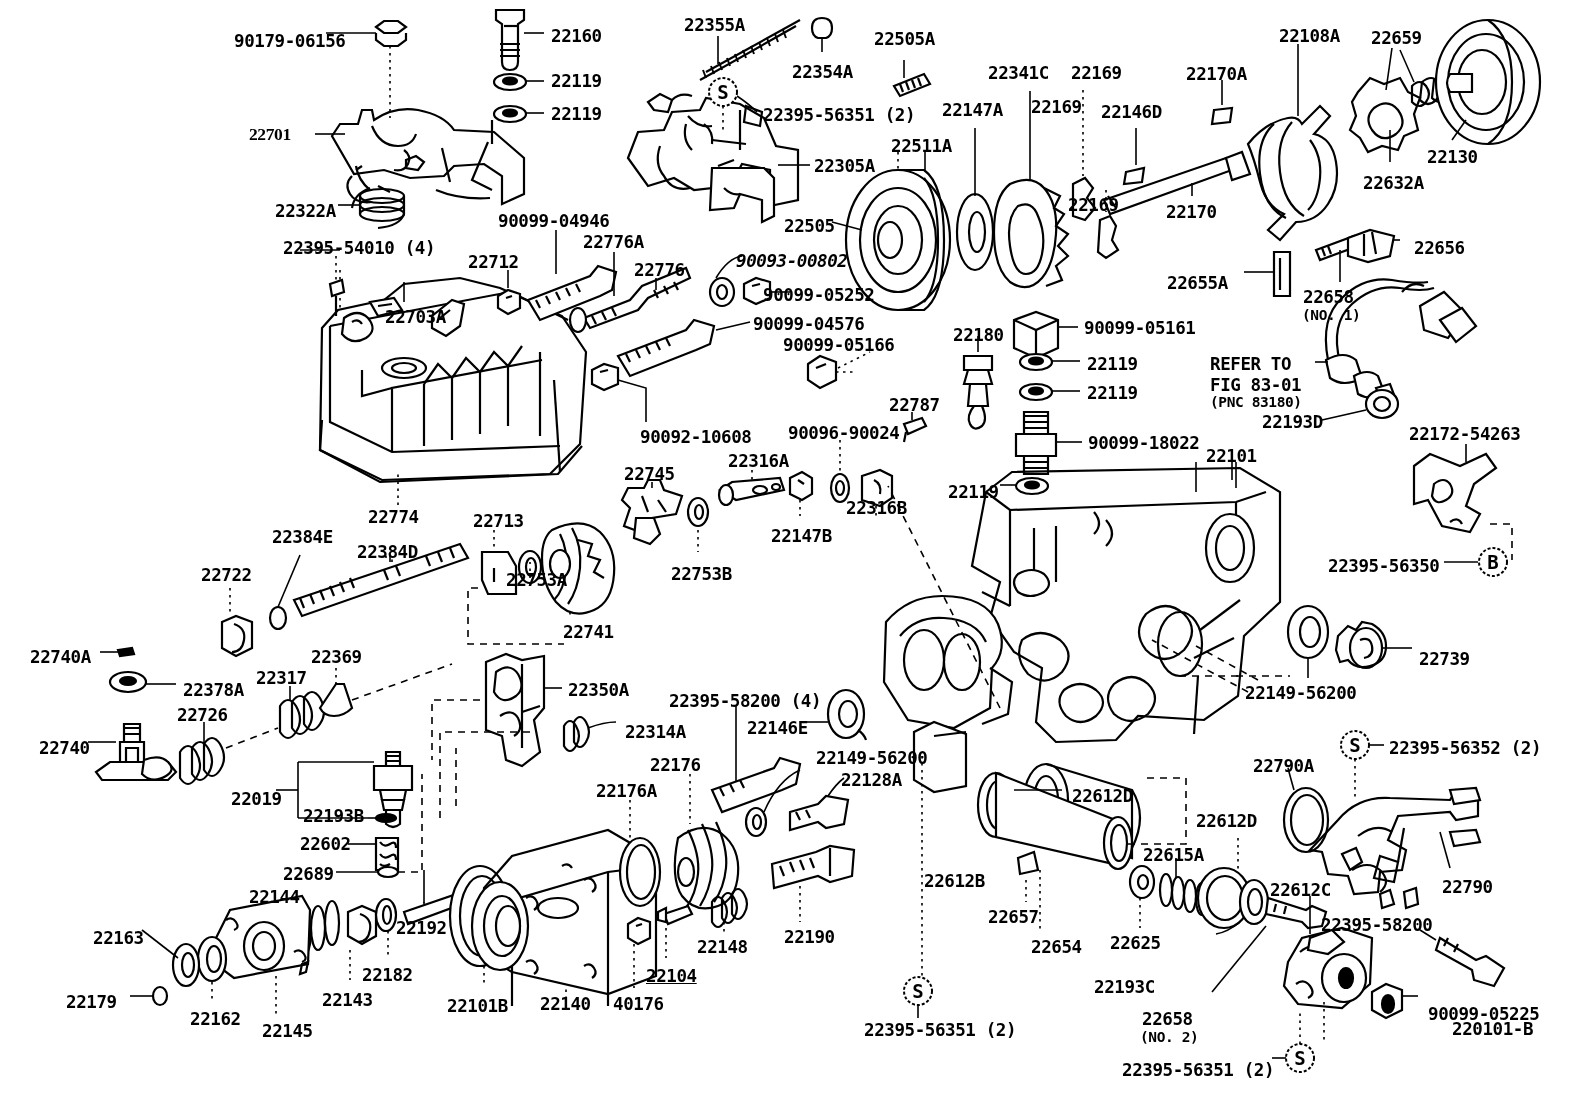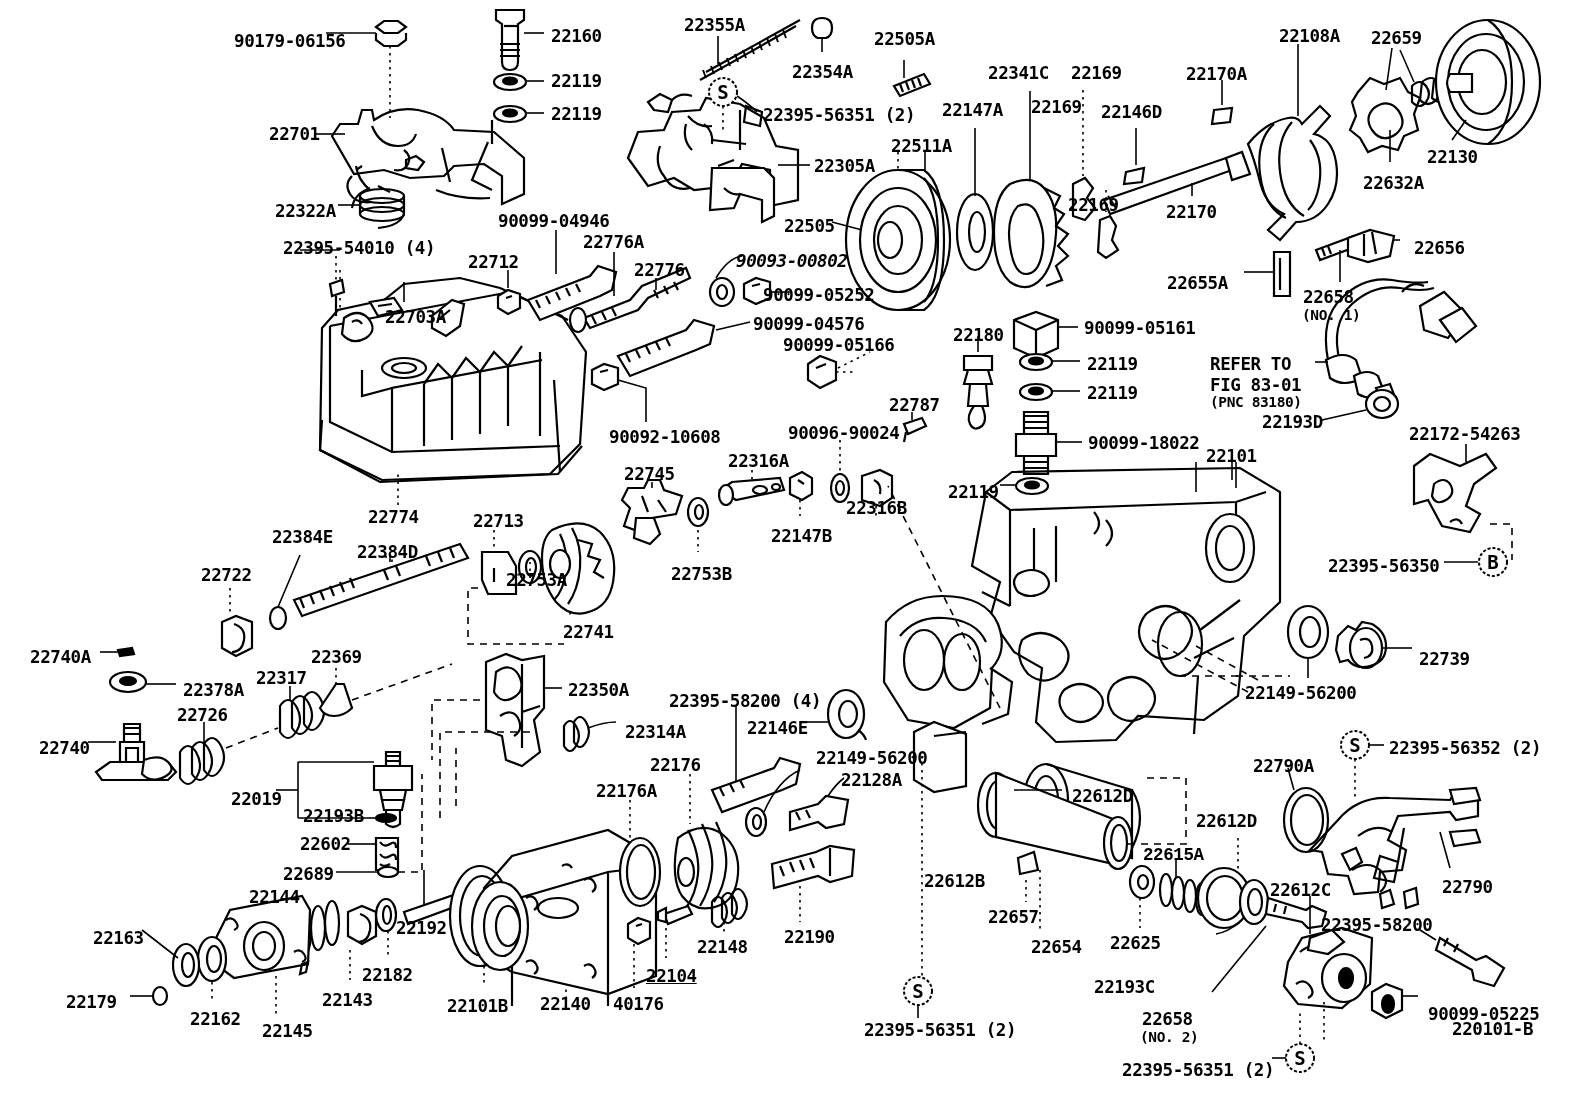--- a/index.html
+++ b/index.html
@@ -832,21 +832,21 @@
       <div class="lbl" style="left: 792px; top: 63px;">22354A</div>
       <div class="lbl" style="left: 988px; top: 64px;">22341C</div>
       <div class="lbl" style="left: 1071px; top: 64px;">22169</div>
       <div class="lbl" style="left: 1186px; top: 65px;">22170A</div>
       <div class="lbl" style="left: 551px; top: 105px;">22119</div>
       <div class="lbl" style="left: 942px; top: 101px;">22147A</div>
       <div class="lbl" style="left: 1031px; top: 98px;">22169</div>
       <div class="lbl" style="left: 1101px; top: 103px;">22146D</div>
       <div class="lbl" style="left: 763px; top: 106px;">22395-56351 (2)</div>
       <div class="lbl" style="left: 1427px; top: 148px;">22130</div>
-      <div class="lbl" style="left: 269px; top: 125px;">22701</div>
+      <div class="lbl" style="left: 249px; top: 125px; font-family: Liberation Serif, serif;">22701</div>
       <div class="lbl" style="left: 814px; top: 157px;">22305A</div>
       <div class="lbl" style="left: 891px; top: 137px;">22511A</div>
       <div class="lbl" style="left: 1363px; top: 174px;">22632A</div>
       <div class="lbl" style="left: 1166px; top: 203px;">22170</div>
       <div class="lbl" style="left: 1068px; top: 196px;">22169</div>
       <div class="lbl" style="left: 275px; top: 202px;">22322A</div>
       <div class="lbl" style="left: 498px; top: 212px;">90099-04946</div>
       <div class="lbl" style="left: 784px; top: 217px;">22505</div>
       <div class="lbl" style="left: 1406px; top: 239px; margin-left: 8px;">22656</div>
       <div class="lbl" style="left: 283px; top: 239px;">22395-54010 (4)</div>
@@ -867,21 +867,21 @@
       <div class="lbl" style="left: 1087px; top: 384px;">22119</div>
       <div class="lbl" style="left: 1210px; top: 355px;">REFER TO</div>
       <div class="lbl" style="left: 1210px; top: 376px;">FIG 83-01</div>
       <div class="lbl sm" style="left: 1210px; top: 395px;">(PNC 83180)</div>
       <div class="lbl" style="left: 1262px; top: 413px;">22193D</div>
       <div class="lbl" style="left: 889px; top: 396px;">22787</div>
       <div class="lbl" style="left: 788px; top: 424px;">90096-90024</div>
       <div class="lbl" style="left: 1088px; top: 434px;">90099-18022</div>
       <div class="lbl" style="left: 1206px; top: 447px;">22101</div>
       <div class="lbl" style="left: 1409px; top: 425px;">22172-54263</div>
-      <div class="lbl" style="left: 609px; top: 428px; text-align: right;">90092-10608</div>
+      <div class="lbl" style="left: 640px; top: 428px; text-align: right;">90092-10608</div>
       <div class="lbl" style="left: 728px; top: 452px;">22316A</div>
       <div class="lbl" style="left: 624px; top: 465px;">22745</div>
       <div class="lbl" style="left: 948px; top: 483px;">22119</div>
       <div class="lbl" style="left: 846px; top: 499px;">22316B</div>
       <div class="lbl" style="left: 771px; top: 527px;">22147B</div>
       <div class="lbl" style="left: 368px; top: 508px;">22774</div>
       <div class="lbl" style="left: 473px; top: 512px;">22713</div>
       <div class="lbl" style="left: 272px; top: 528px;">22384E</div>
       <div class="lbl" style="left: 357px; top: 543px;">22384D</div>
       <div class="lbl" style="left: 1328px; top: 557px;">22395-56350</div>
@@ -905,21 +905,21 @@
       <div class="lbl" style="left: 650px; top: 756px;">22176</div>
       <div class="lbl" style="left: 816px; top: 749px;">22149-56200</div>
       <div class="lbl" style="left: 1253px; top: 757px;">22790A</div>
       <div class="lbl" style="left: 841px; top: 771px;">22128A</div>
       <div class="lbl" style="left: 596px; top: 782px;">22176A</div>
       <div class="lbl" style="left: 231px; top: 790px;">22019</div>
       <div class="lbl" style="left: 303px; top: 807px;">22193B</div>
       <div class="lbl" style="left: 1072px; top: 787px;">22612D</div>
       <div class="lbl" style="left: 1196px; top: 812px;">22612D</div>
       <div class="lbl" style="left: 300px; top: 835px;">22602</div>
-      <div class="lbl" style="left: 1143px; top: 846px; font-family: Liberation Mono, monospace;">22615A</div>
+      <div class="lbl" style="left: 1143px; top: 846px;">22615A</div>
       <div class="lbl" style="left: 283px; top: 865px;">22689</div>
       <div class="lbl" style="left: 1442px; top: 878px;">22790</div>
       <div class="lbl" style="left: 249px; top: 888px;">22144</div>
       <div class="lbl" style="left: 924px; top: 872px;">22612B</div>
       <div class="lbl" style="left: 988px; top: 908px;">22657</div>
       <div class="lbl" style="left: 1270px; top: 881px;">22612C</div>
       <div class="lbl" style="left: 396px; top: 919px;">22192</div>
       <div class="lbl" style="left: 697px; top: 938px;">22148</div>
       <div class="lbl" style="left: 784px; top: 928px;">22190</div>
       <div class="lbl" style="left: 1031px; top: 938px;">22654</div>

